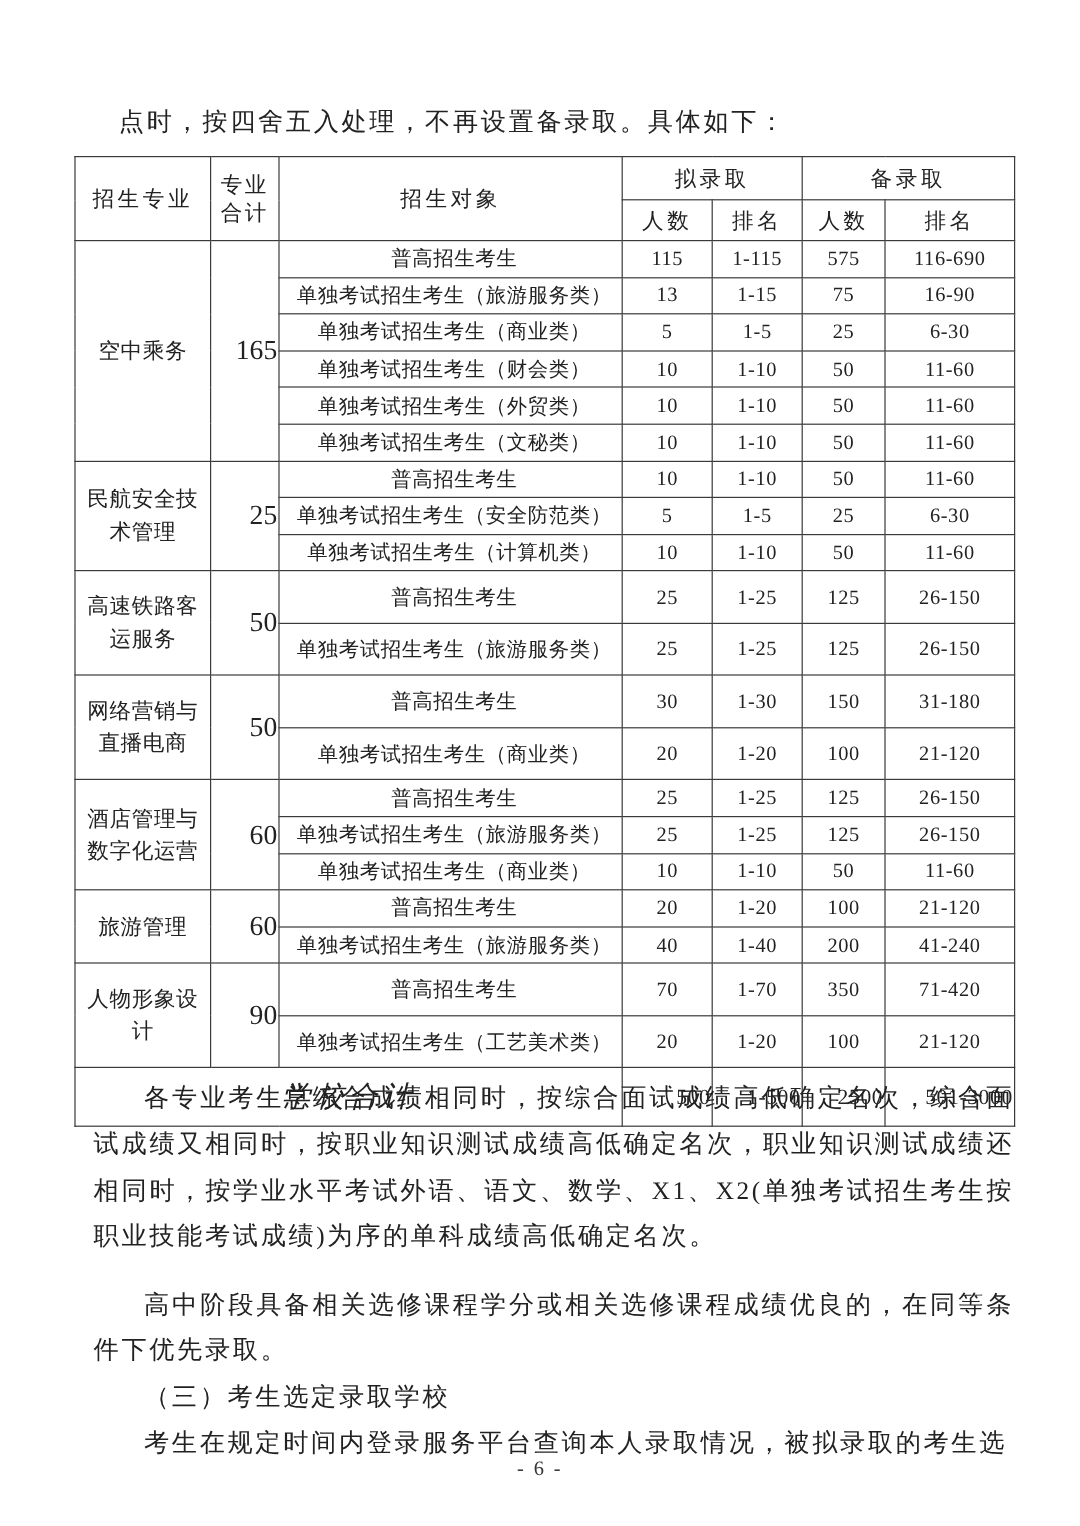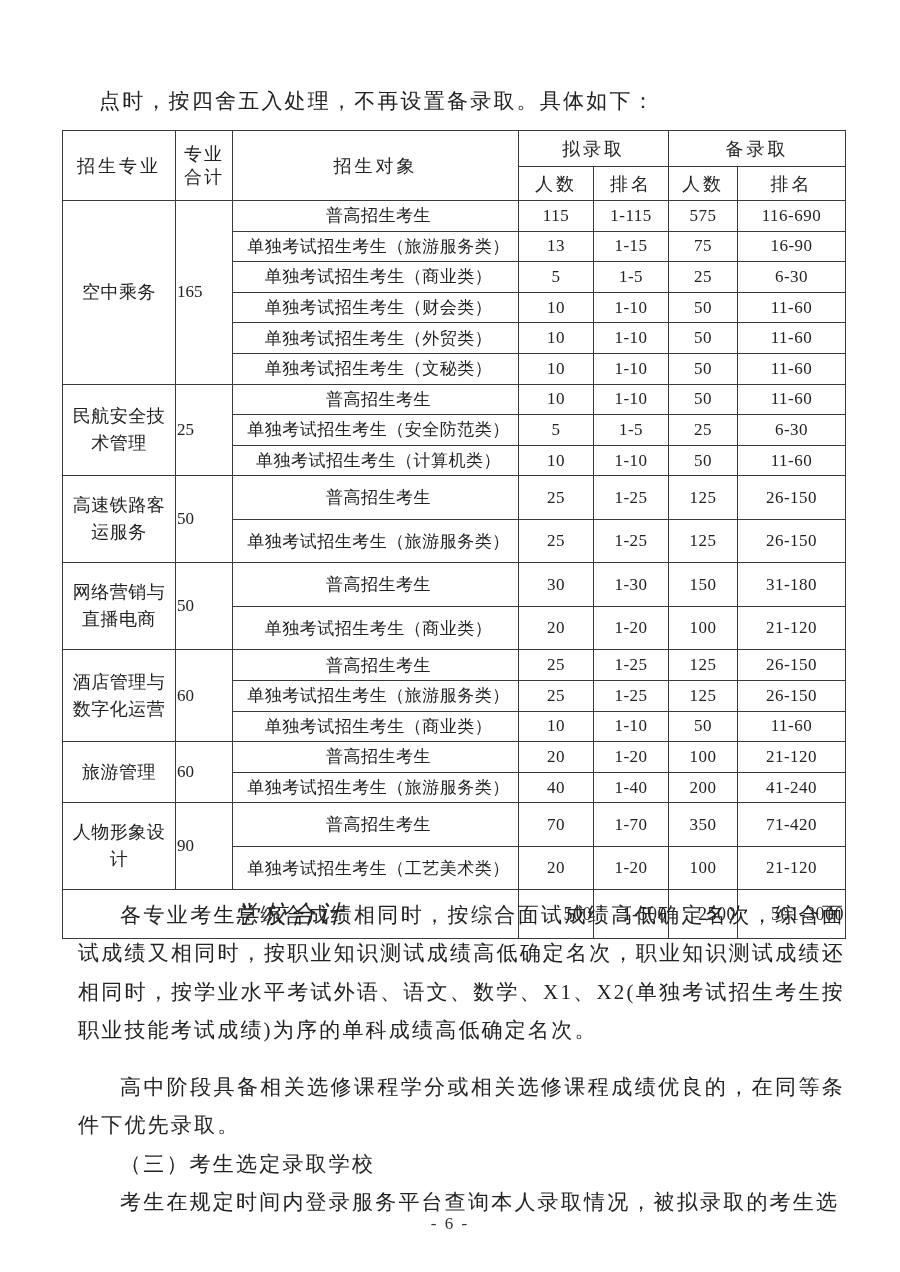--- a/index.html
+++ b/index.html
@@ -18,21 +18,21 @@
   }
   table.adm th, table.adm td {
     border:1px solid #3a3a3a; font-weight:normal; overflow:hidden;
   }
   thead th { font-size:18px; text-align:center; padding:0; letter-spacing:3px; }
   thead tr.h1 { height:36px; }
   thead tr.h2 { height:34px; }
   th.twoline span { display:block; line-height:1.25; letter-spacing:2px; }
   tbody tr.data-row { height:30.6px; }
   td.major { text-align:center; font-size:18px; line-height:1.5; padding:16px 4px; letter-spacing:0.5px; }
-  td.total { text-align:left; font-size:17px; }
+  td.total { text-align:right; font-size:23px; }
   td.target { font-size:17px; text-align:center; padding:0 2px 0 8px; letter-spacing:0.5px; white-space:nowrap; }
   td.num { text-align:center; font-size:17px; letter-spacing:0.5px; }
   tr.summary-row { height:49px; }
   td.sum-label { text-align:center; font-size:24px; letter-spacing:4px;font-style:italic; }
   td.sum-num { font-size:18px;text-align:right; }
   .paras {
     position:absolute; top:896px; left:78px; width:767px;
     font-size:21px; line-height:38.3px; letter-spacing:2.2px;
     text-align:justify;
   }

